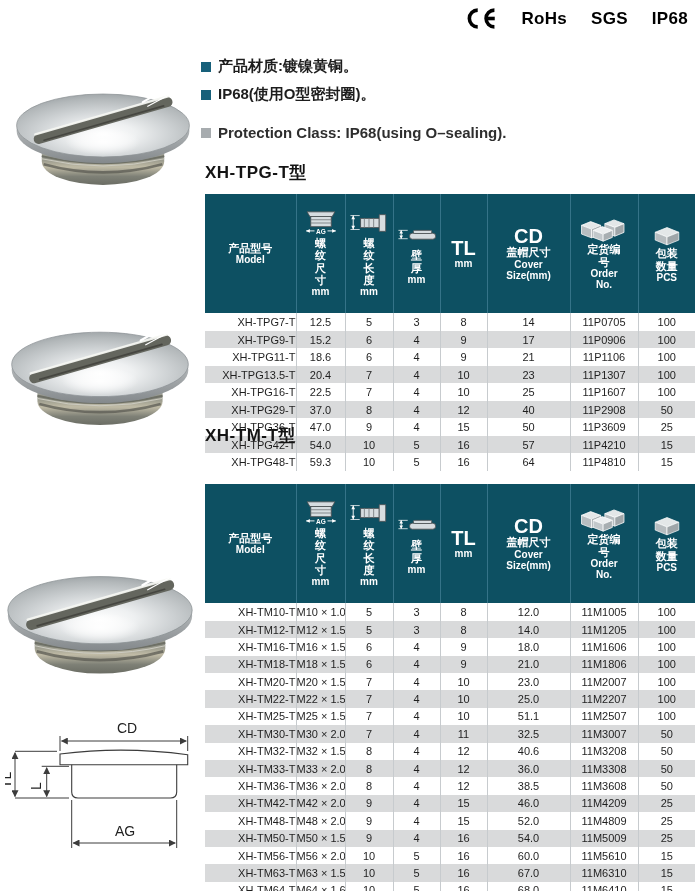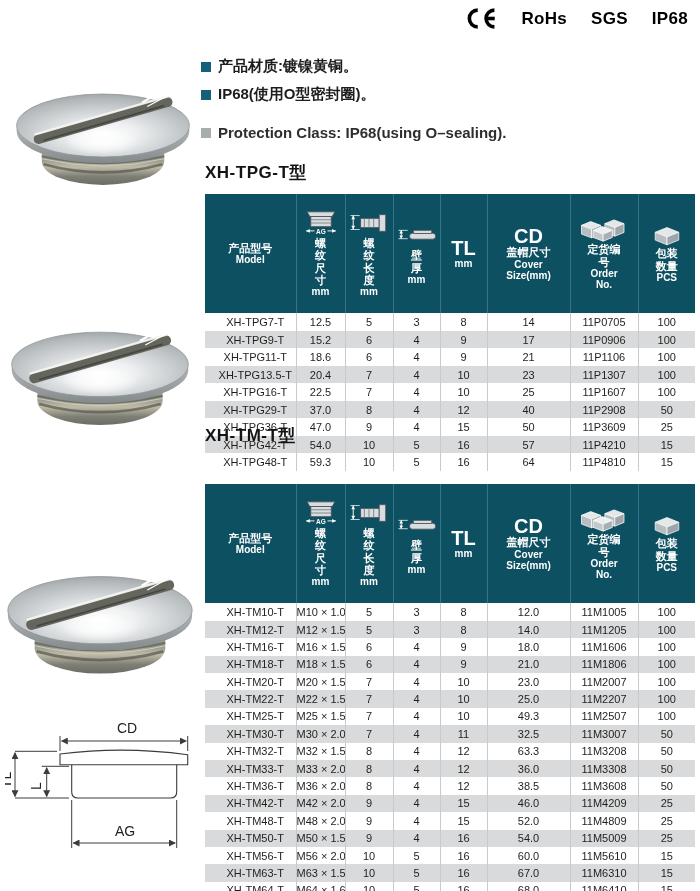--- a/index.html
+++ b/index.html
@@ -41,21 +41,21 @@
   .th-icon.thread-size,.th-icon.thread-length,.th-icon.wall-thickness{width:44px;height:26px;}
   .th-icon.order-no{width:58px;height:25px;}
   .th-icon.pcs{width:38px;height:22px;}
 
   .spec tbody tr{height:17.4px;}
   #table-tpg tbody tr{height:17.5px;}
   .spec tbody tr:nth-child(even){background:#d9dadb;}
   .spec td{font-size:11px;color:#1f1f1f;text-align:center;padding:0;
            border-right:1px solid #c7cbce;white-space:nowrap;overflow:hidden;}
   .spec td:last-child{border-right:none;}
-  .spec td.model{text-align:center;padding-left:10px;}
+  .spec td.model{text-align:right;padding-left:10px;}
 
   
   .photo{position:absolute;}
   #photo-1{left:13px;top:62px;width:180px;height:136px;}
   #photo-2{left:8px;top:298px;width:184px;height:142px;}
   #photo-3{left:4px;top:541px;width:192px;height:148px;}
 
   
   #tech-drawing{position:absolute;left:5px;top:716px;width:190px;height:152px;}
   .dim-line{stroke:#3c3c3c;stroke-width:1;fill:none;}
@@ -526,41 +526,41 @@
           <td>25.0</td>
           <td>11M2207</td>
           <td>100</td>
         </tr>
         <tr>
           <td class="model">XH-TM25-T</td>
           <td>M25 × 1.5</td>
           <td>7</td>
           <td>4</td>
           <td>10</td>
-          <td>49.3</td>
+          <td>51.1</td>
           <td>11M2507</td>
           <td>100</td>
         </tr>
         <tr>
           <td class="model">XH-TM30-T</td>
           <td>M30 × 2.0</td>
           <td>7</td>
           <td>4</td>
           <td>11</td>
           <td>32.5</td>
           <td>11M3007</td>
           <td>50</td>
         </tr>
         <tr>
           <td class="model">XH-TM32-T</td>
           <td>M32 × 1.5</td>
           <td>8</td>
           <td>4</td>
           <td>12</td>
-          <td>63.3</td>
+          <td>40.6</td>
           <td>11M3208</td>
           <td>50</td>
         </tr>
         <tr>
           <td class="model">XH-TM33-T</td>
           <td>M33 × 2.0</td>
           <td>8</td>
           <td>4</td>
           <td>12</td>
           <td>36.0</td>

